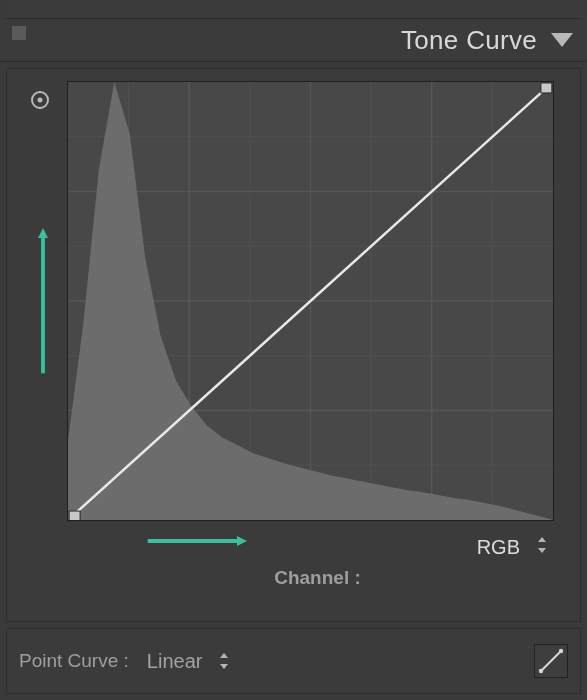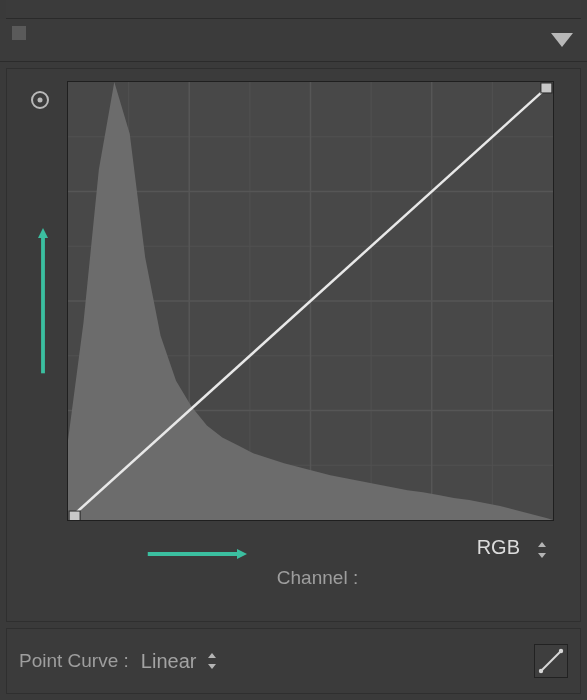--- a/index.html
+++ b/index.html
@@ -10,45 +10,46 @@
   .header-title{font-size:26px;color:#d8d8d8;letter-spacing:0.3px;font-weight:300;}
   .disclosure{width:0;height:0;border-left:11px solid transparent;border-right:11px solid transparent;border-top:14px solid #b8b8b8;}
   .curve-wrap{flex:1;background:#3b3b3b;margin:6px;border:1px solid #2f2f2f;position:relative;padding:12px 12px 6px 12px;box-sizing:border-box;}
   .tat{position:absolute;left:22px;top:20px;width:22px;height:22px;}
   .tat svg{display:block;}
   .graph-row{display:flex;align-items:stretch;height:440px;}
   .y-arrow-col{width:48px;display:flex;align-items:center;justify-content:center;}
   .graph-box{flex:1;border:1px solid #1f1f1f;background:#484848;position:relative;margin-right:14px;}
   .x-arrow-row{display:flex;align-items:center;height:52px;}
   .x-arrow-space{width:48px;}
-  .x-arrow-track{flex:1;display:flex;align-items:flex-end;gap:10px;margin-right:14px;}
-  .channel-label{font-size:19px;color:#9e9e9e;margin-left:48px;}
+  .x-arrow-track{flex:1;display:flex;align-items:flex-start;gap:10px;margin-right:14px;}
+  .channel-label{font-size:19px;color:#9e9e9e;margin-left:48px;font-weight:bold;}
   .channel-value{font-size:20px;color:#dcdcdc;margin-left:auto;font-weight:500;}
   .updown{width:12px;height:18px;position:relative;margin-left:6px;margin-right:6px;}
   .updown::before{content:"";position:absolute;left:2px;top:1px;border-left:4px solid transparent;border-right:4px solid transparent;border-bottom:5px solid #b4b4b4;}
   .updown::after{content:"";position:absolute;left:2px;bottom:1px;border-left:4px solid transparent;border-right:4px solid transparent;border-top:5px solid #b4b4b4;}
-  .bottom-bar{height:64px;background:#3b3b3b;margin:0 6px 6px 6px;border:1px solid #2f2f2f;display:flex;align-items:center;padding:0 12px;gap:4px;}
+  .bottom-bar{height:64px;background:#3b3b3b;margin:0 6px 6px 6px;border:1px solid #2f2f2f;display:flex;align-items:center;padding:0 12px;gap:10px;}
   .pc-label{font-size:19px;color:#9e9e9e;}
   .pc-value{font-size:20px;color:#a3a3a3;margin-left:8px;}
   .flex-spacer{flex:1;}
   .curve-toggle{width:32px;height:32px;border:1px solid #222;background:#3e3e3e;display:flex;align-items:center;justify-content:center;}
   .curve-toggle svg{display:block;}
   
   .arrow-vert{width:10px;height:380px;}
   .arrow-horz{height:10px;flex:0 0 260px;}
 </style>
 </head>
 <body>
 
 <div class="panel">
 
   <div class="prev-stub"></div>
 
   <div class="header">
     <div class="little-square"></div>
+    <span class="header-title">Tone Curve</span>
     <span class="disclosure"></span>
   </div>
 
   <div class="curve-wrap">
     <span class="tat">
       <svg width="22" height="22" viewBox="0 0 22 22">
         <circle cx="11" cy="11" r="8" fill="none" stroke="#b8b8b8" stroke-width="2"></circle>
         <circle cx="11" cy="11" r="2.5" fill="#b8b8b8"></circle>
       </svg>
     </span>

